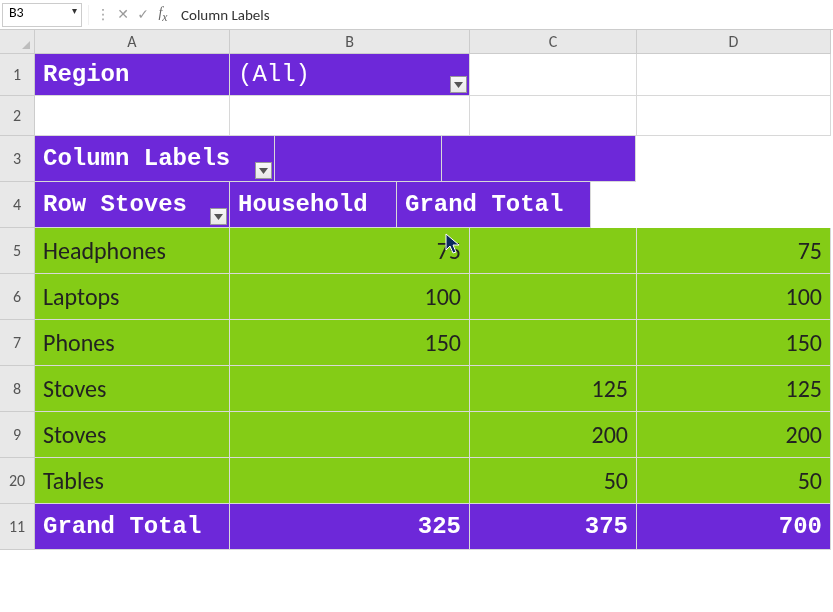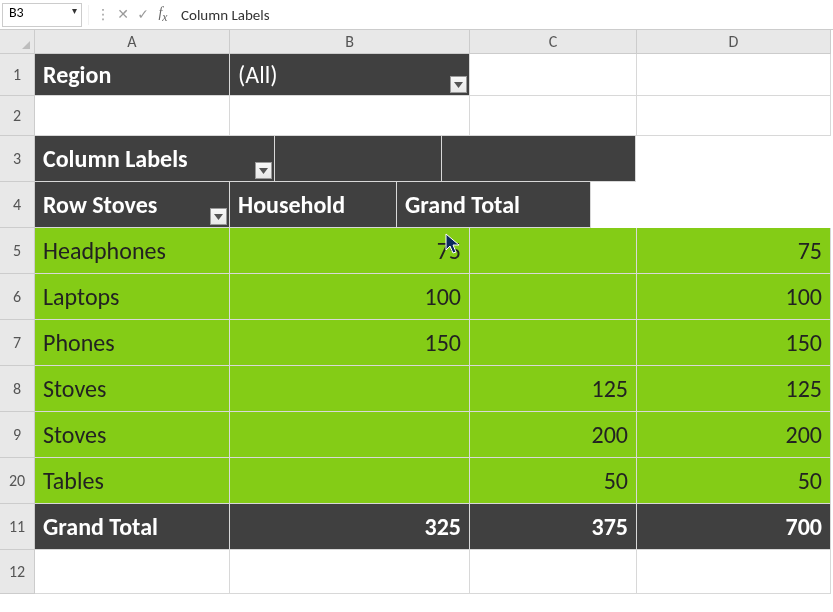--- a/index.html
+++ b/index.html
@@ -97,22 +97,23 @@
       color: #222;
       position: relative;
       background: #fff;
     }
     .cA { width: 195px; }
     .cB { width: 240px; }
     .cC { width: 167px; }
     .cD { width: 194px; }
 
     .dark {
-      background: #404040;
+      background: #6d28d9;
       color: #fff;
+      font-family: Liberation Mono, monospace;
     }
     .light {
       background: #84cc16;
     }
     .bold { font-weight: bold; }
     .right { justify-content: flex-end; }
 
     .dd-filter {
       position: absolute;
       right: 2px;
@@ -368,23 +369,14 @@
         <span>325</span>
       </div>
     <div class="cell cC dark bold right">
         <span>375</span>
       </div>
     <div class="cell cD dark bold right">
         <span>700</span>
       </div>
   </div>
 
-  <div class="data-row r12">
-    <div class="row-hdr">
-        <span>12</span>
-      </div>
-    <div class="cell cA"></div>
-    <div class="cell cB"></div>
-    <div class="cell cC"></div>
-    <div class="cell cD"></div>
-  </div>
 
 </div>
 
 </body></html>

